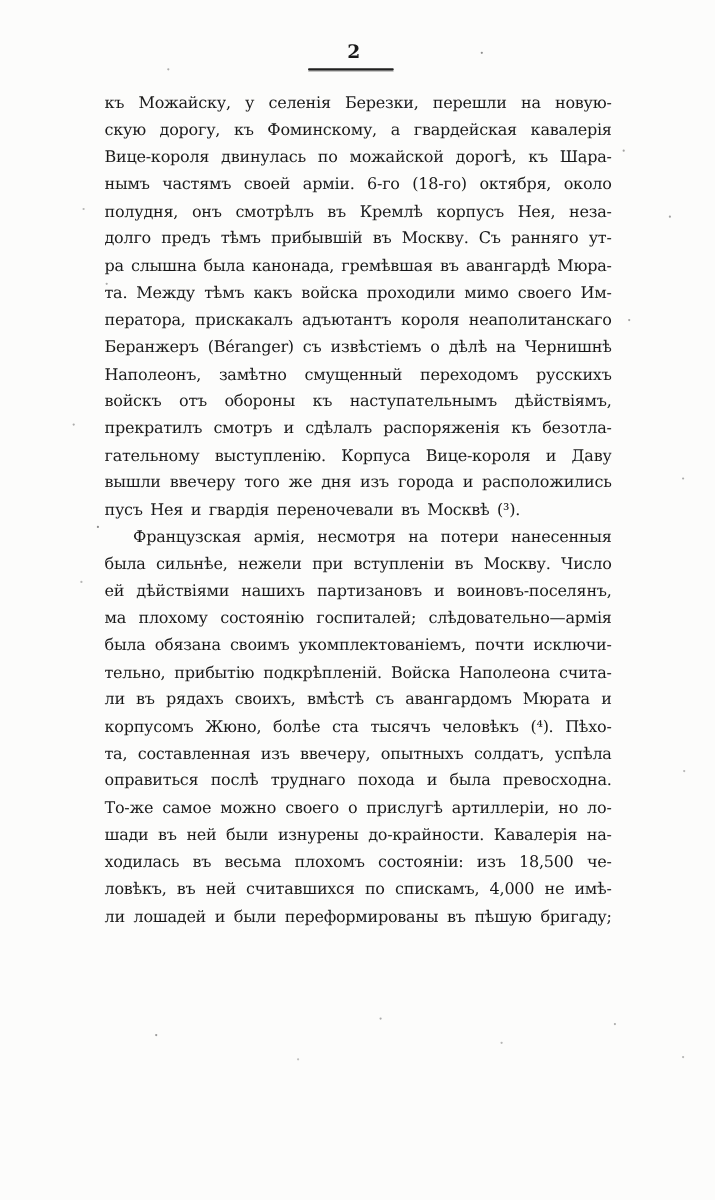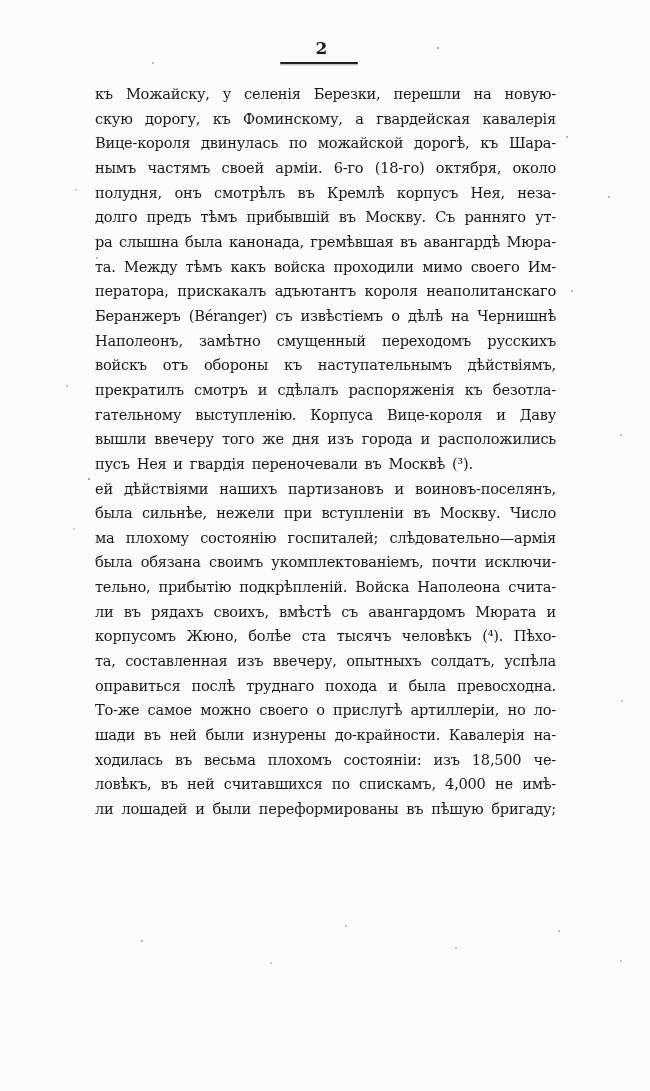--- a/index.html
+++ b/index.html
@@ -111,22 +111,23 @@
         <div class="line">ператора, прискакалъ адъютантъ короля неаполитанскаго</div>
         <div class="line">Беранжеръ (Béranger) съ извѣстіемъ о дѣлѣ на Чернишнѣ (²).</div>
         <div class="line">Наполеонъ, замѣтно смущенный переходомъ русскихъ</div>
         <div class="line">войскъ отъ обороны къ наступательнымъ дѣйствіямъ,</div>
         <div class="line">прекратилъ смотръ и сдѣлалъ распоряженія къ безотла-</div>
         <div class="line">гательному выступленію. Корпуса Вице-короля и Даву</div>
         <div class="line">вышли ввечеру того же дня изъ города и расположились</div>
         <div class="line para-end">пусъ Нея и гвардія переночевали въ Москвѣ (³).</div>
       </div>
       <div class="paragraph indented">
+        <div class="line first">Французская армія, несмотря на потери нанесенныя</div>
+        <div class="line">была сильнѣе, нежели при вступленіи въ Москву. Число</div>
         <div class="line">ей дѣйствіями нашихъ партизановъ и воиновъ-поселянъ,</div>
-        <div class="line">была сильнѣе, нежели при вступленіи въ Москву. Число</div>
         <div class="line">ма плохому состоянію госпиталей; слѣдовательно—армія</div>
         <div class="line">была обязана своимъ укомплектованіемъ, почти исключи-</div>
         <div class="line">тельно, прибытію подкрѣпленій. Войска Наполеона счита-</div>
         <div class="line">ли въ рядахъ своихъ, вмѣстѣ съ авангардомъ Мюрата и</div>
         <div class="line">корпусомъ Жюно, болѣе ста тысячъ человѣкъ (⁴). Пѣхо-</div>
         <div class="line">та, составленная изъ ввечеру, опытныхъ солдатъ, успѣла</div>
         <div class="line">оправиться послѣ труднаго похода и была превосходна.</div>
         <div class="line">То-же самое можно своего о прислугѣ артиллеріи, но ло-</div>
         <div class="line">шади въ ней были изнурены до-крайности. Кавалерія на-</div>
         <div class="line">ходилась въ весьма плохомъ состояніи: изъ 18,500 че-</div>

